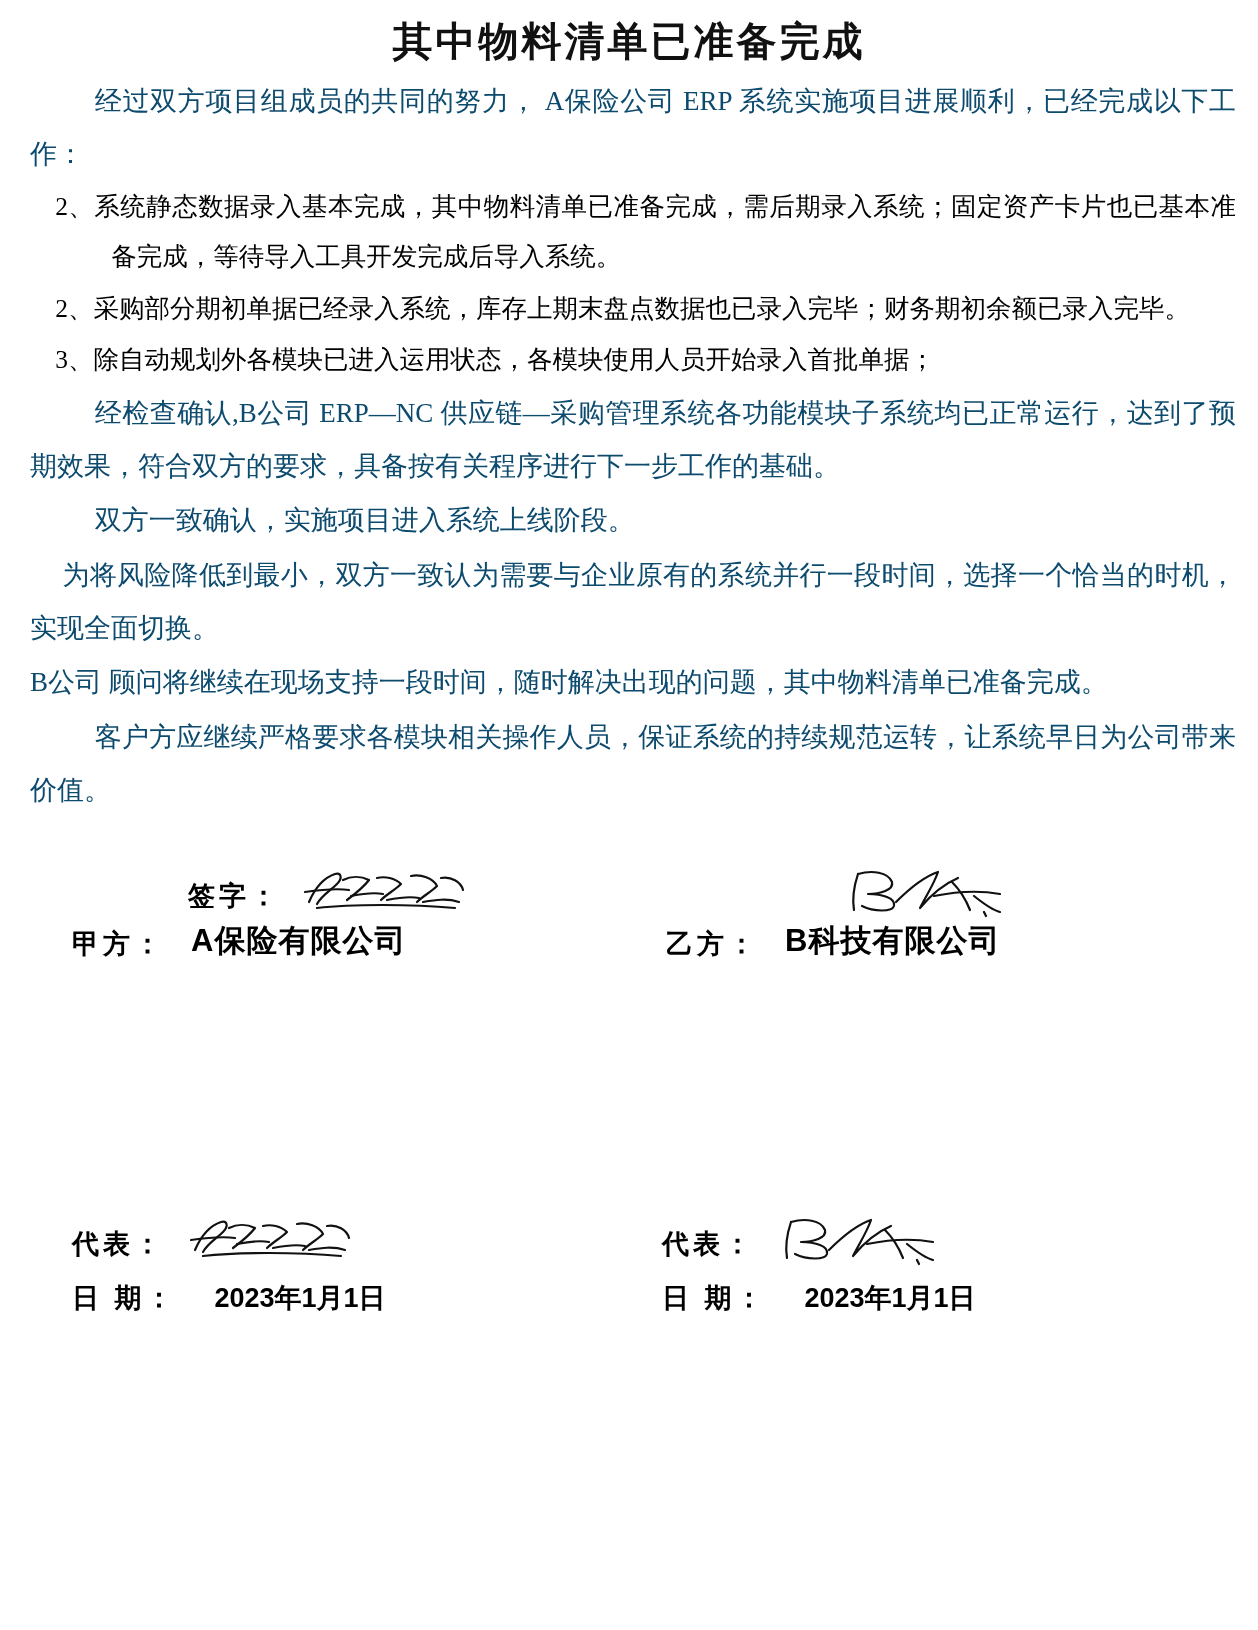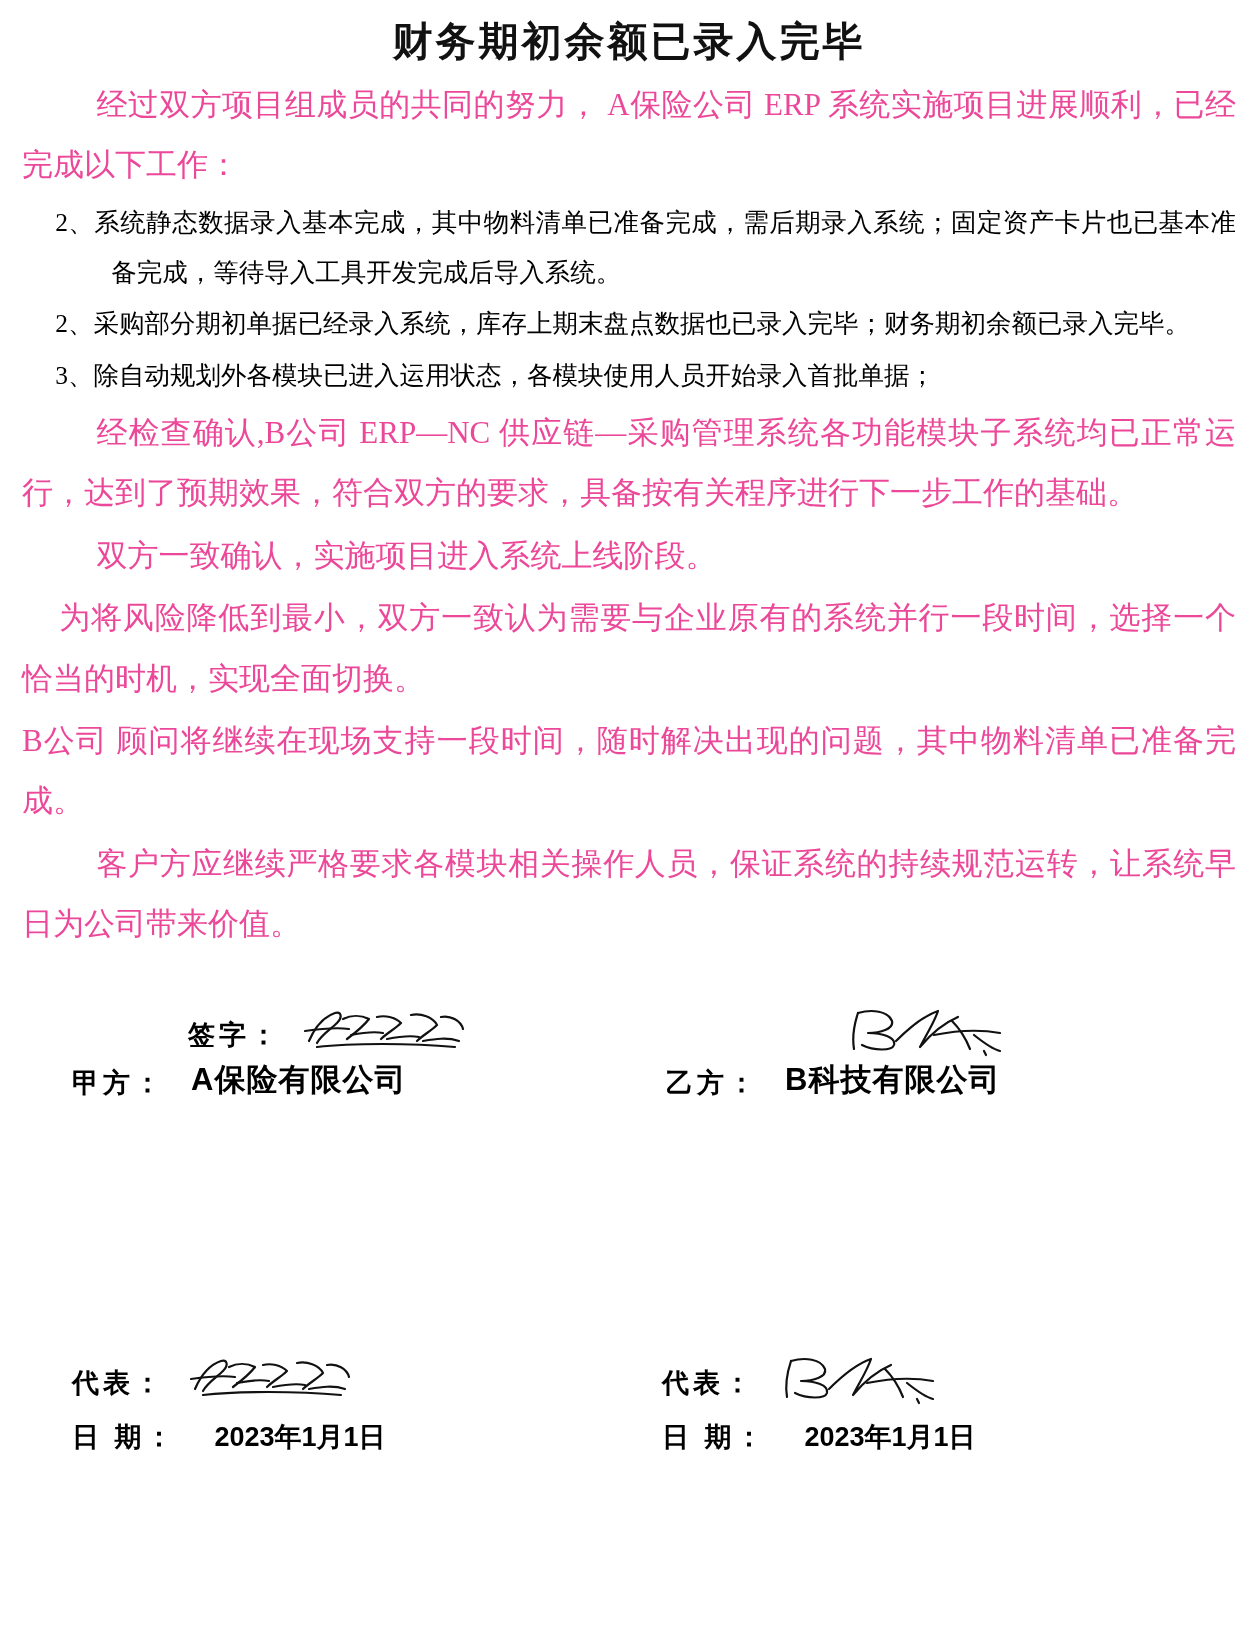--- a/index.html
+++ b/index.html
@@ -26,26 +26,26 @@
     font-size: 40px;
     letter-spacing: 3px;
     padding-top: 14px;
     padding-bottom: 6px;
     color: #111;
   }
   .body-area {
     padding: 0 22px 0 22px;
   }
   p.para {
-    margin: 0 0 2px 0;
-    font-size: 31px;
+    margin: 0 0 2px 8px;
+    font-size: 27px;
     line-height: 1.95;
     text-align: justify;
     text-justify: inter-ideograph;
-    color: #ec4899;
+    color: #0c4a6e;
   }
   .indent {
     text-indent: 2.4em;
   }
   .list-item {
     margin: 0 0 2px 0;
     font-size: 25.5px;
     line-height: 1.95;
     padding-left: 3.5em;
     text-indent: -2.2em;
@@ -146,21 +146,21 @@
     font-family: "Liberation Sans", "DejaVu Sans", sans-serif;
     font-weight: bold;
     font-size: 27px;
   }
 </style>
 </head>
 <body>
 
 <div class="page">
 
-  <div class="doc-title">财务期初余额已录入完毕</div>
+  <div class="doc-title">其中物料清单已准备完成</div>
 
   <div class="body-area">
 
     <p class="para indent">经过双方项目组成员的共同的努力， A保险公司  ERP 系统实施项目进展顺利，已经完成以下工作：</p>
 
     <p class="list-item">2、系统静态数据录入基本完成，其中物料清单已准备完成，需后期录入系统；固定资产卡片也已基本准备完成，等待导入工具开发完成后导入系统。</p>
     <p class="list-item">2、采购部分期初单据已经录入系统，库存上期末盘点数据也已录入完毕；财务期初余额已录入完毕。</p>
     <p class="list-item">3、除自动规划外各模块已进入运用状态，各模块使用人员开始录入首批单据；</p>
 
     <p class="para indent">经检查确认,B公司 ERP—NC 供应链—采购管理系统各功能模块子系统均已正常运行，达到了预期效果，符合双方的要求，具备按有关程序进行下一步工作的基础。</p>

